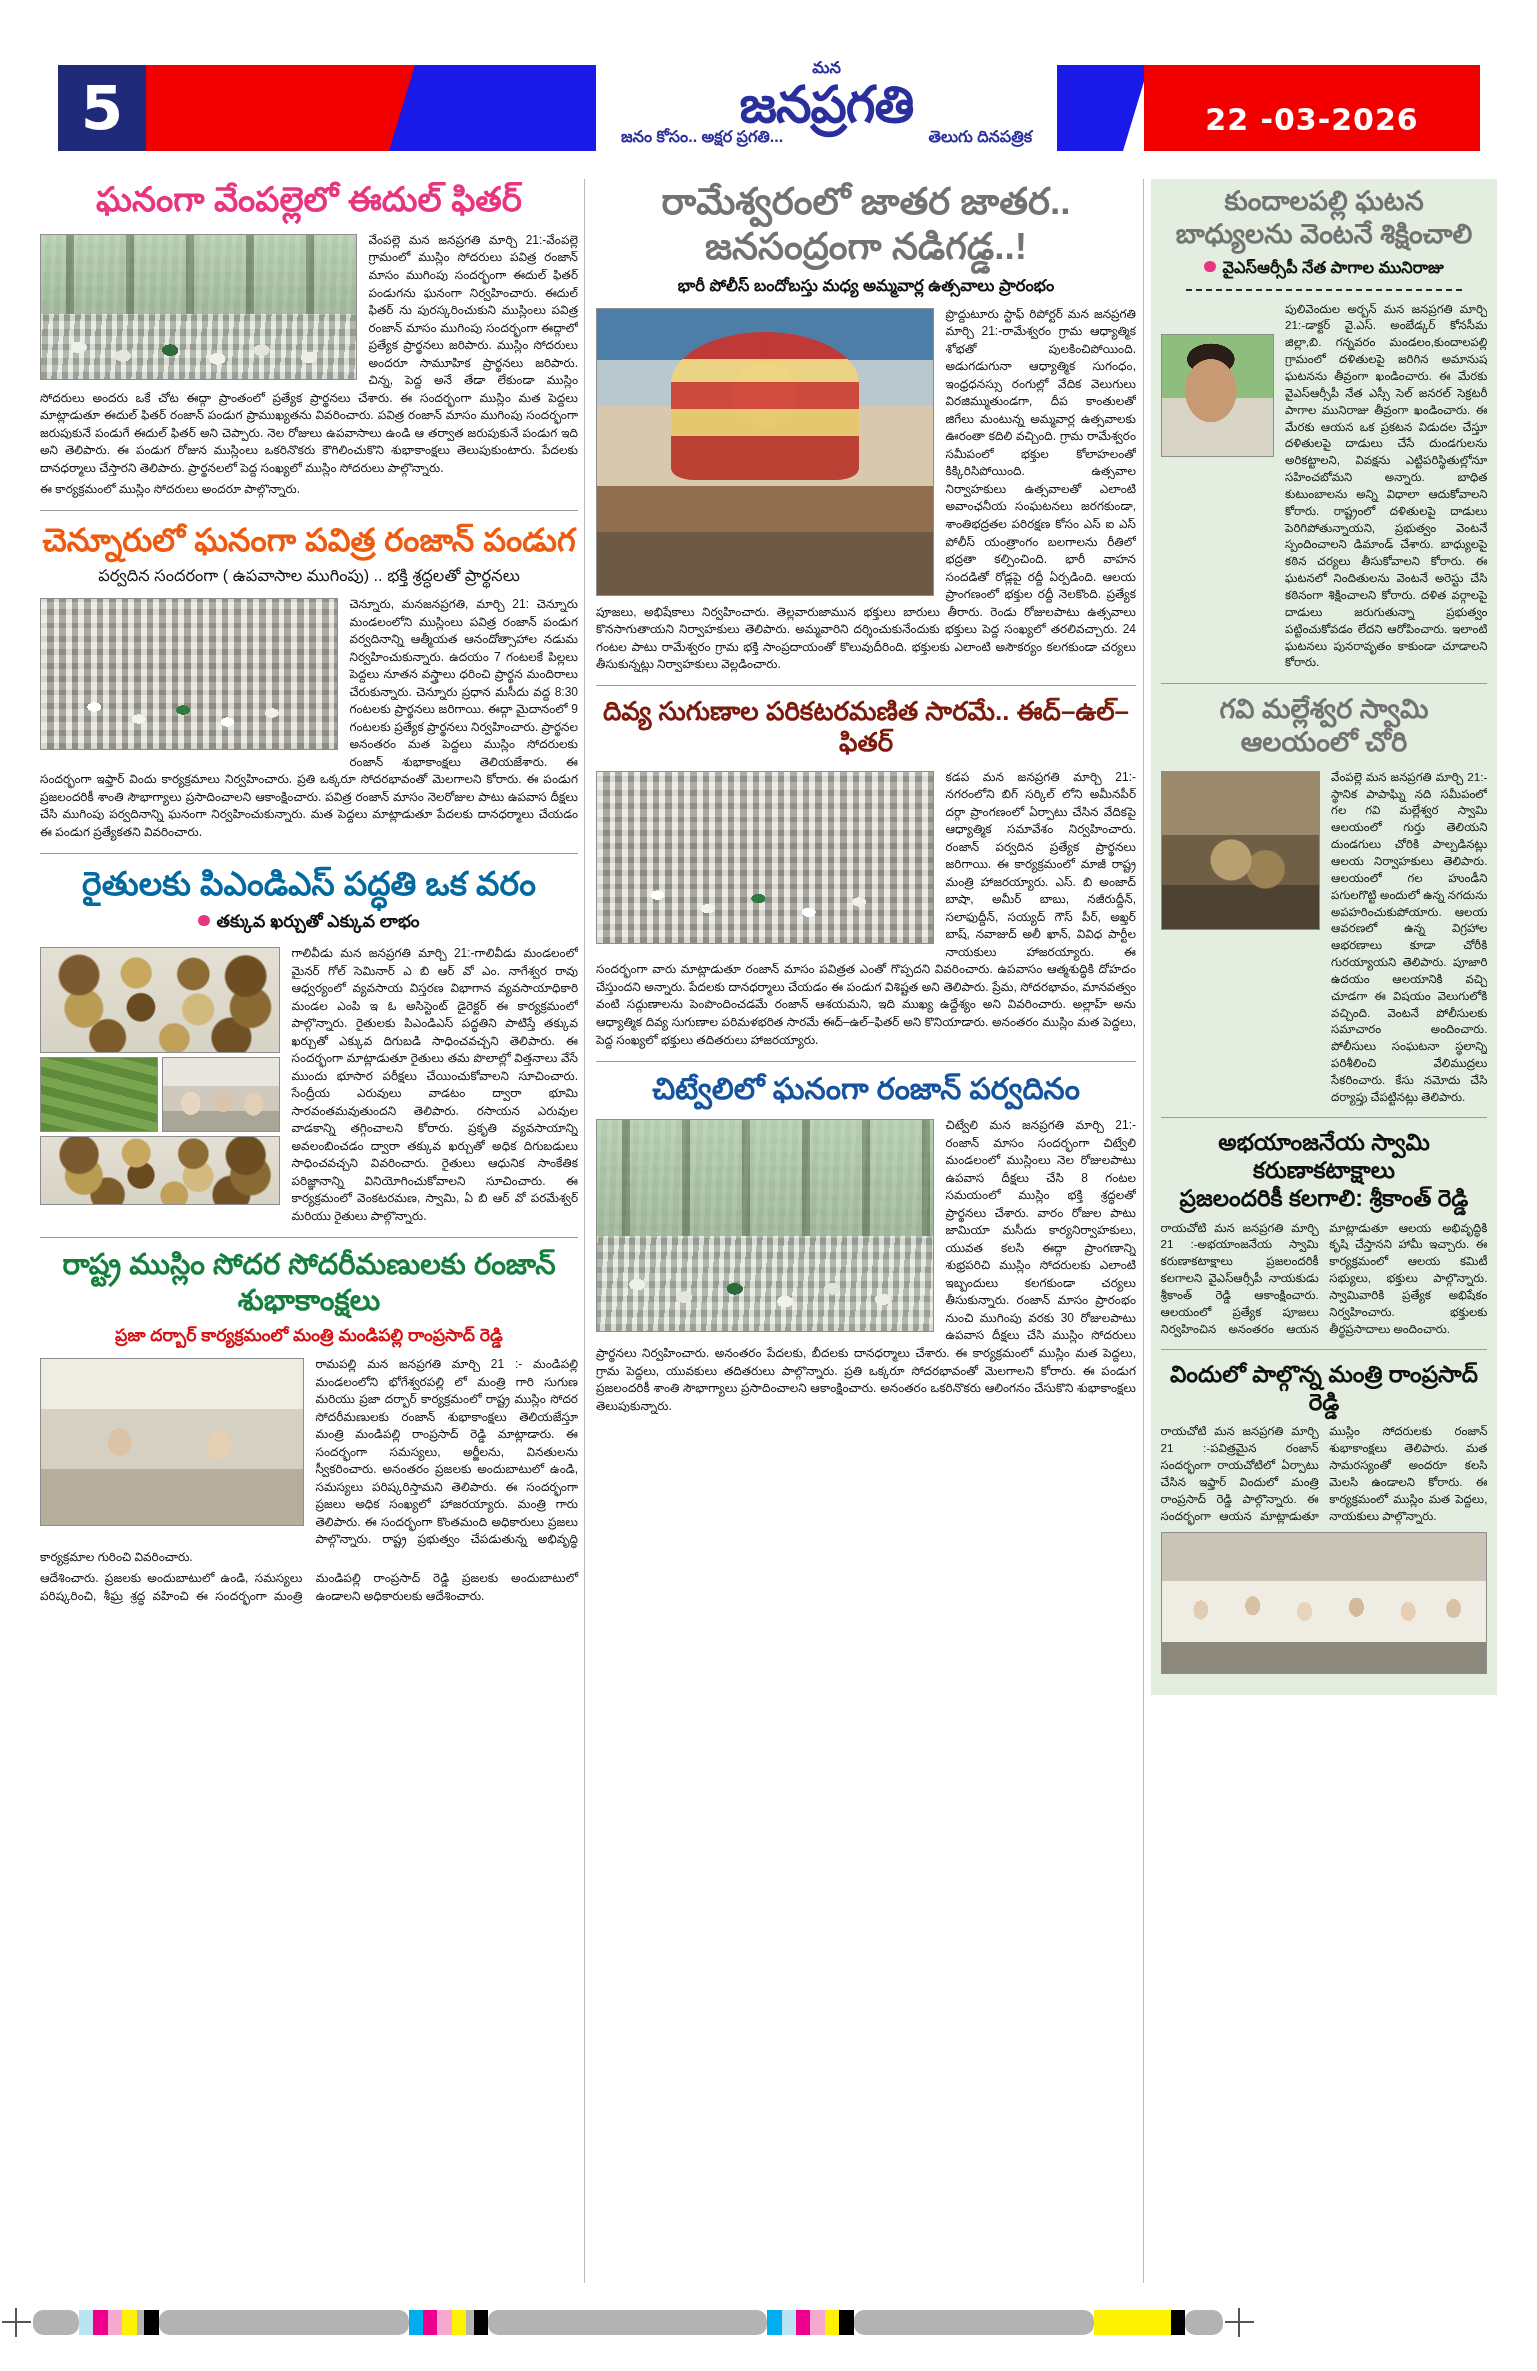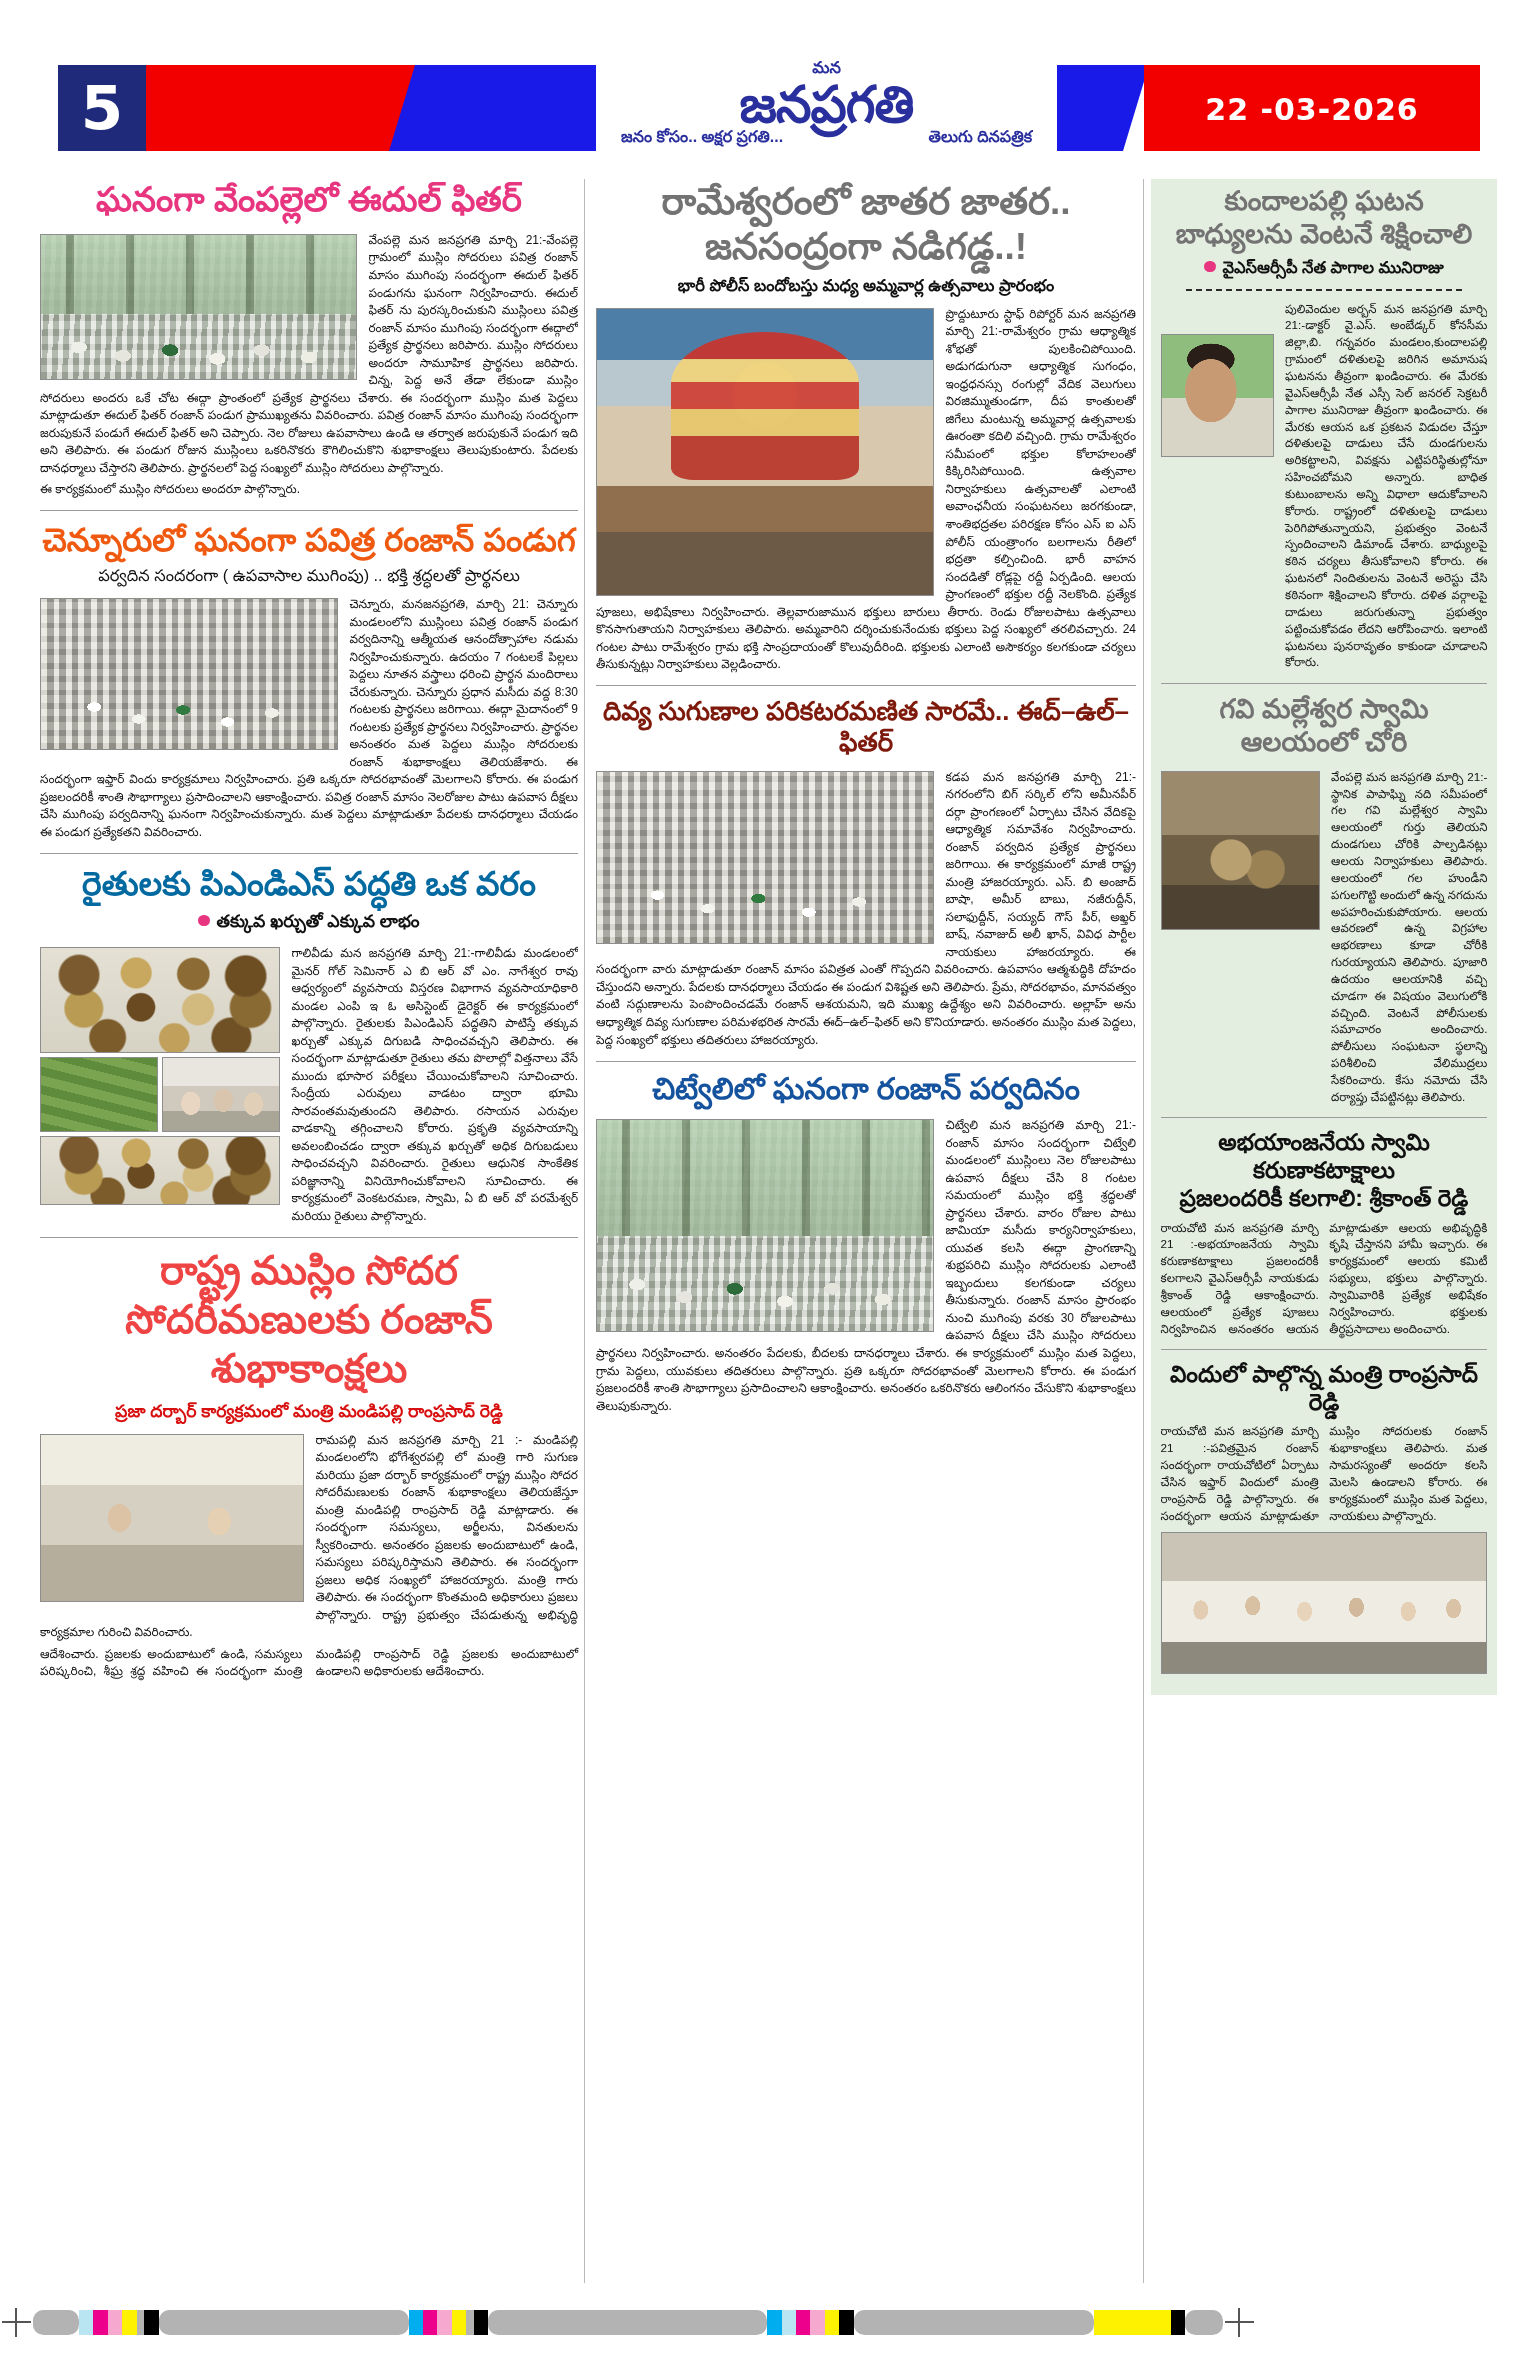--- a/index.html
+++ b/index.html
@@ -49,21 +49,21 @@
     width: 231px; height: 86px;
     background: #1a1ae8;
     clip-path: polygon(0 0, 231px 0, 205px 86px, 0 86px);
   }
   .mh-red-r {
     position: absolute; right: 0; top: 0;
     width: 336px; height: 86px;
     background: #f20000;
   }
   .mh-date {
-    position: absolute; right: 0; top: 0;
+    position: absolute; right: 0; top: 10px;
     width: 336px; height: 86px;
     color: #ffffff;
     font-size: 30px;
     font-weight: bold;
     letter-spacing: 1px;
     line-height: 90px;
     text-align: center;
     font-family: "DejaVu Sans", sans-serif;
     z-index: 4;
   }
@@ -110,21 +110,21 @@
   .hl {
     text-align: center;
     font-weight: bold;
     line-height: 1.22;
     font-family: "Liberation Sans", sans-serif;
   }
   .hl-pink   { color: #e8357f; font-size: 34px; }
   .hl-green  { color: #737373; font-size: 37px; }
   .hl-orange { color: #ef5a10; font-size: 32px; }
   .hl-navy   { color: #0369a1; font-size: 33px; }
-  .hl-red    { color: #ef4444; font-size: 40px; font-family: Liberation Serif, serif; }
+  .hl-red    { color: #15803d; font-size: 29px; }
   .hl-maroon { color: #7e1a0c; font-size: 26px; }
   .hl-blue   { color: #15539e; font-size: 30px; }
   .hl-black  { color: #737373; font-size: 27px; }
   .hl-black-sm { color: #111111; font-size: 23px; }
 
   .subhl {
     text-align: center;
     font-size: 16.3px;
     color: #111;
     margin-top: 5.8px;

